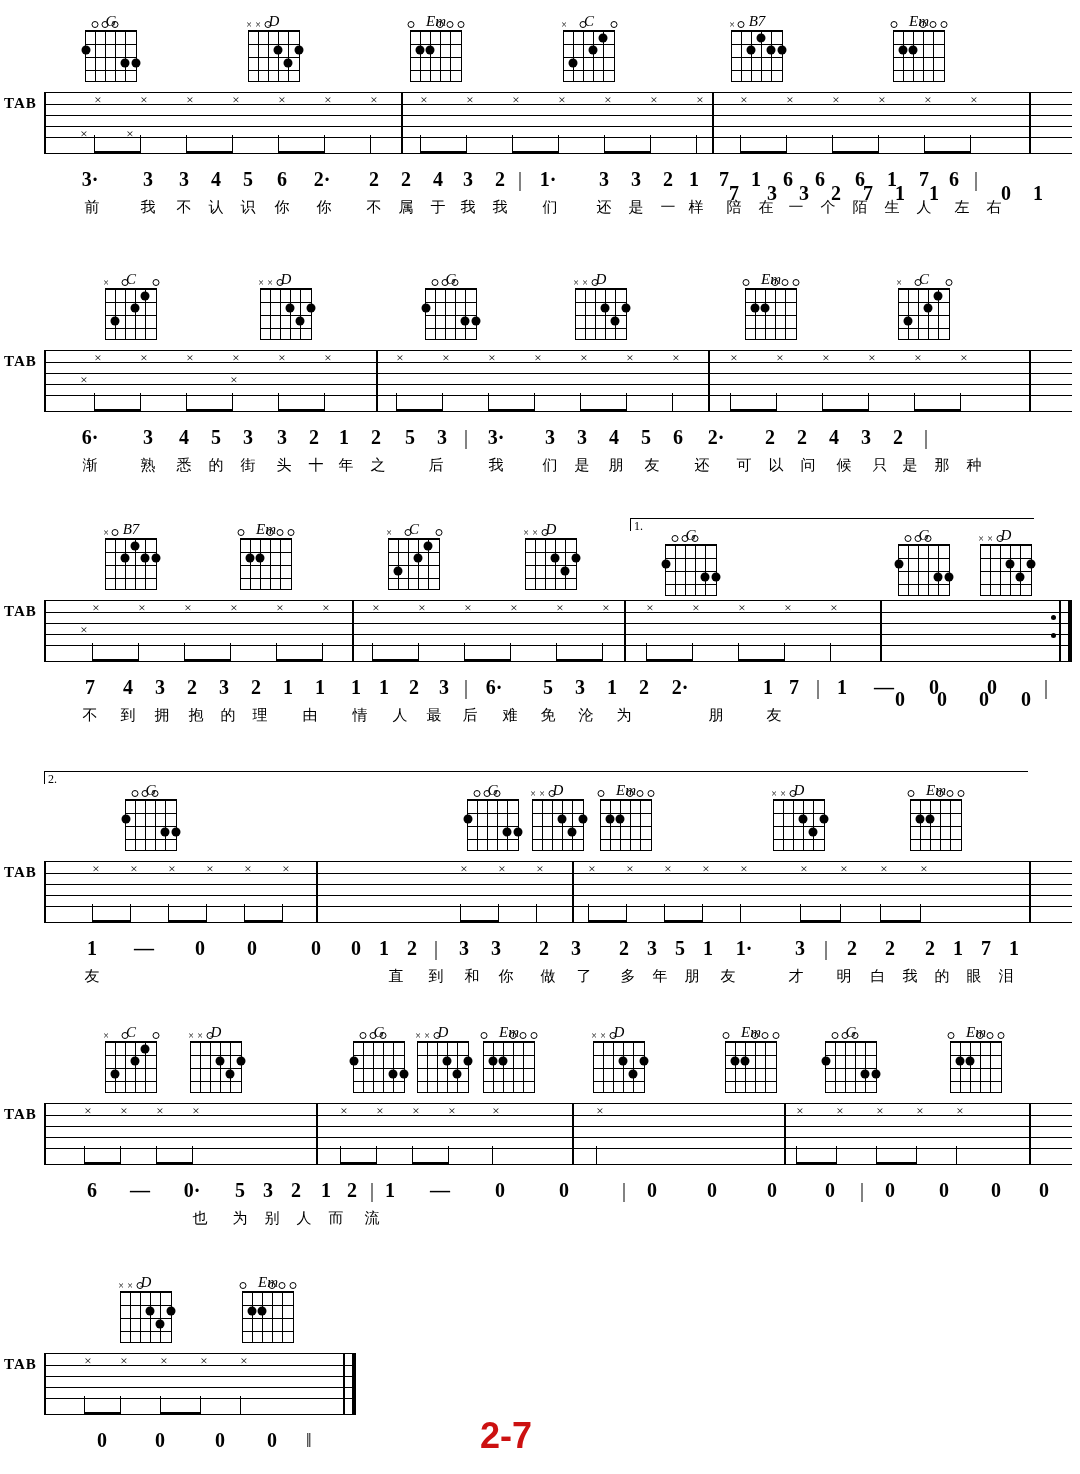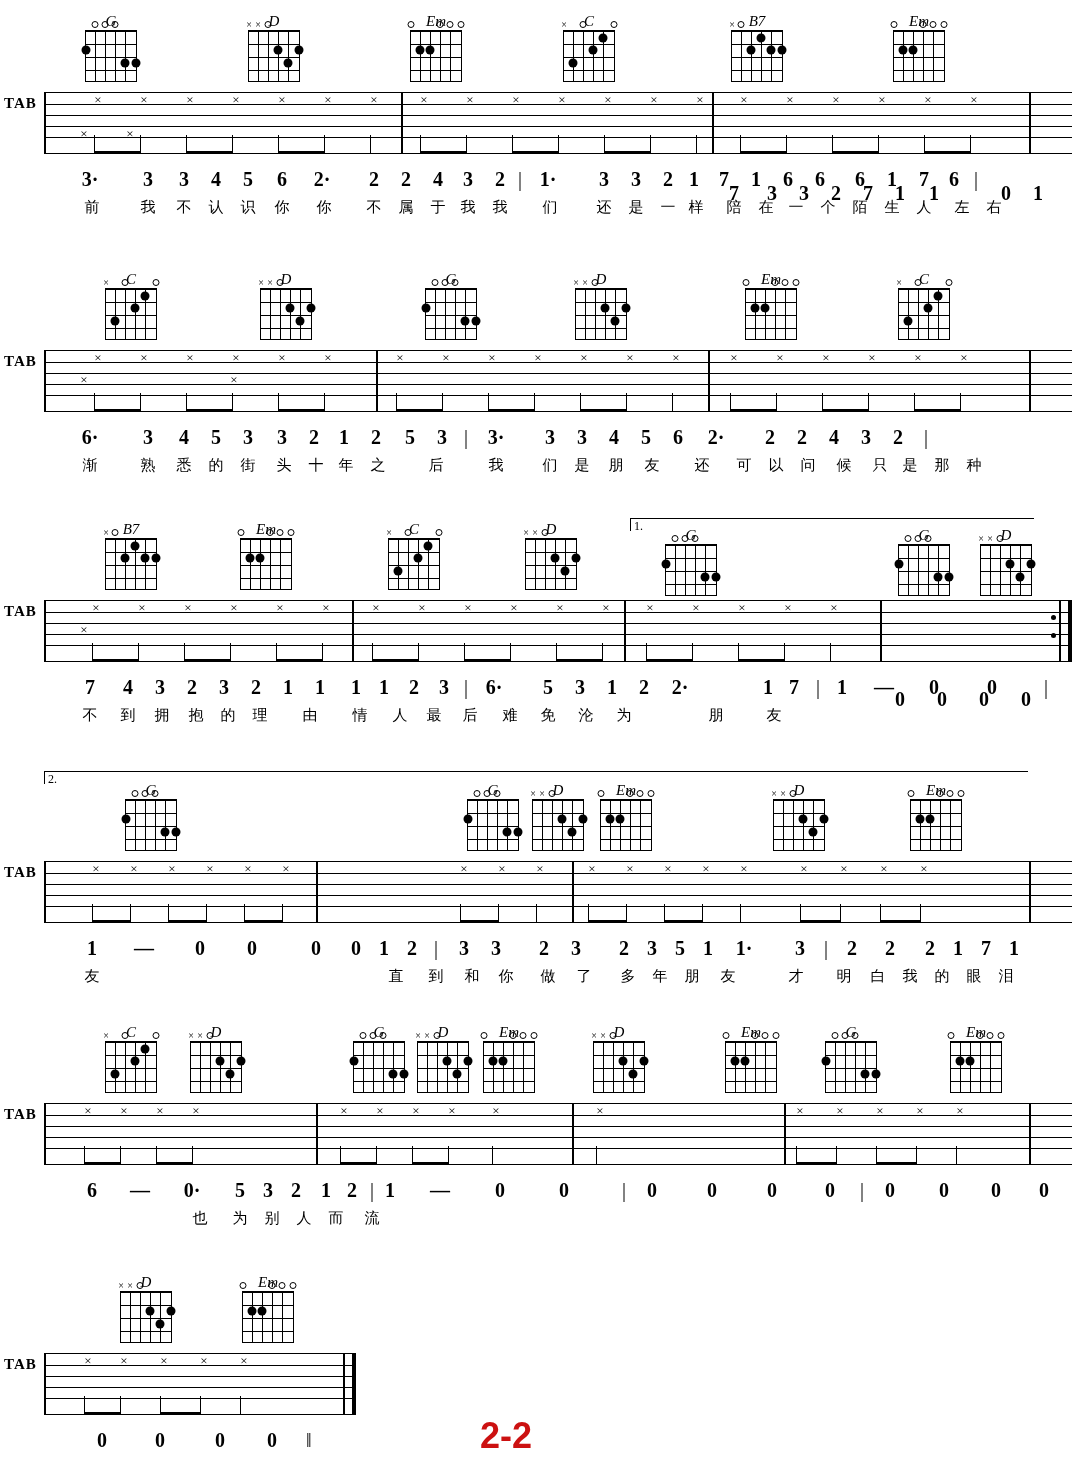--- a/index.html
+++ b/index.html
@@ -1490,14 +1490,14 @@
 
     <div class="numrow" style="margin-top:14px;">
       <span class="n" style="left:58px">0</span>
         <span class="n" style="left:116px">0</span>
       <span class="n" style="left:176px">0</span>
         <span class="n" style="left:228px">0</span>
       <span class="bar" style="left:262px">‖</span>
     </div>
   </div>
 
-  <div class="pagenum" style="left:480px;top:1415px;">2-2</div>
+  <div class="pagenum" style="left:480px;top:1415px;">2-7</div>
 </div>
 
 </body></html>

